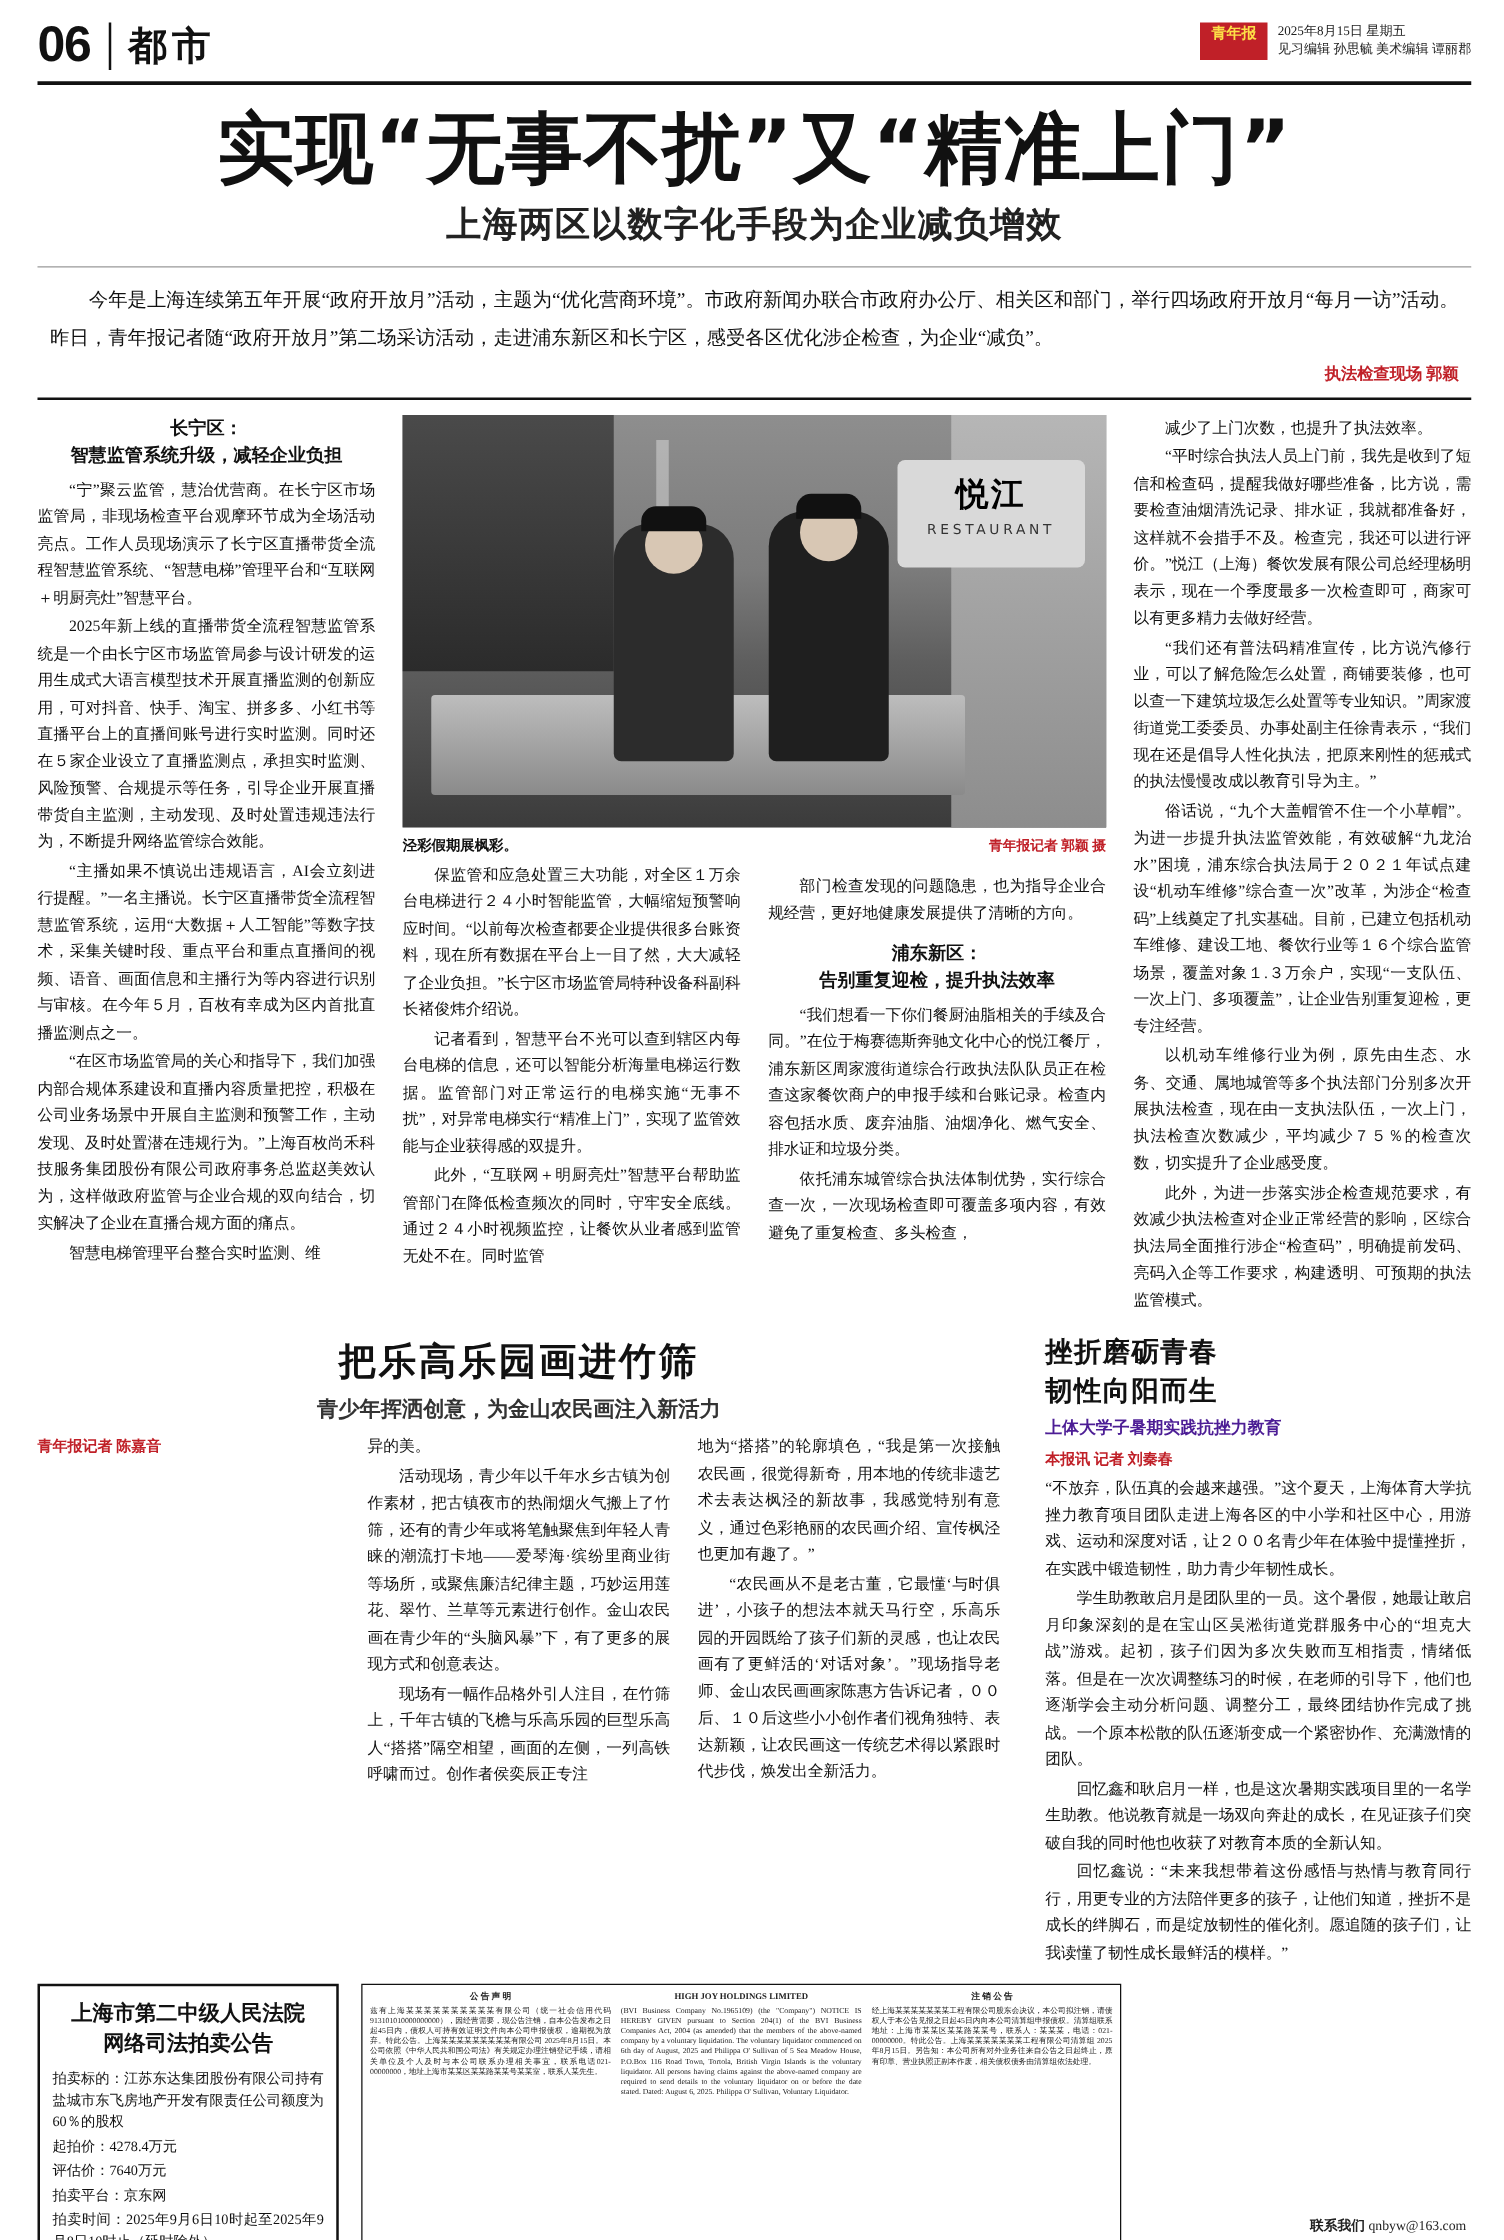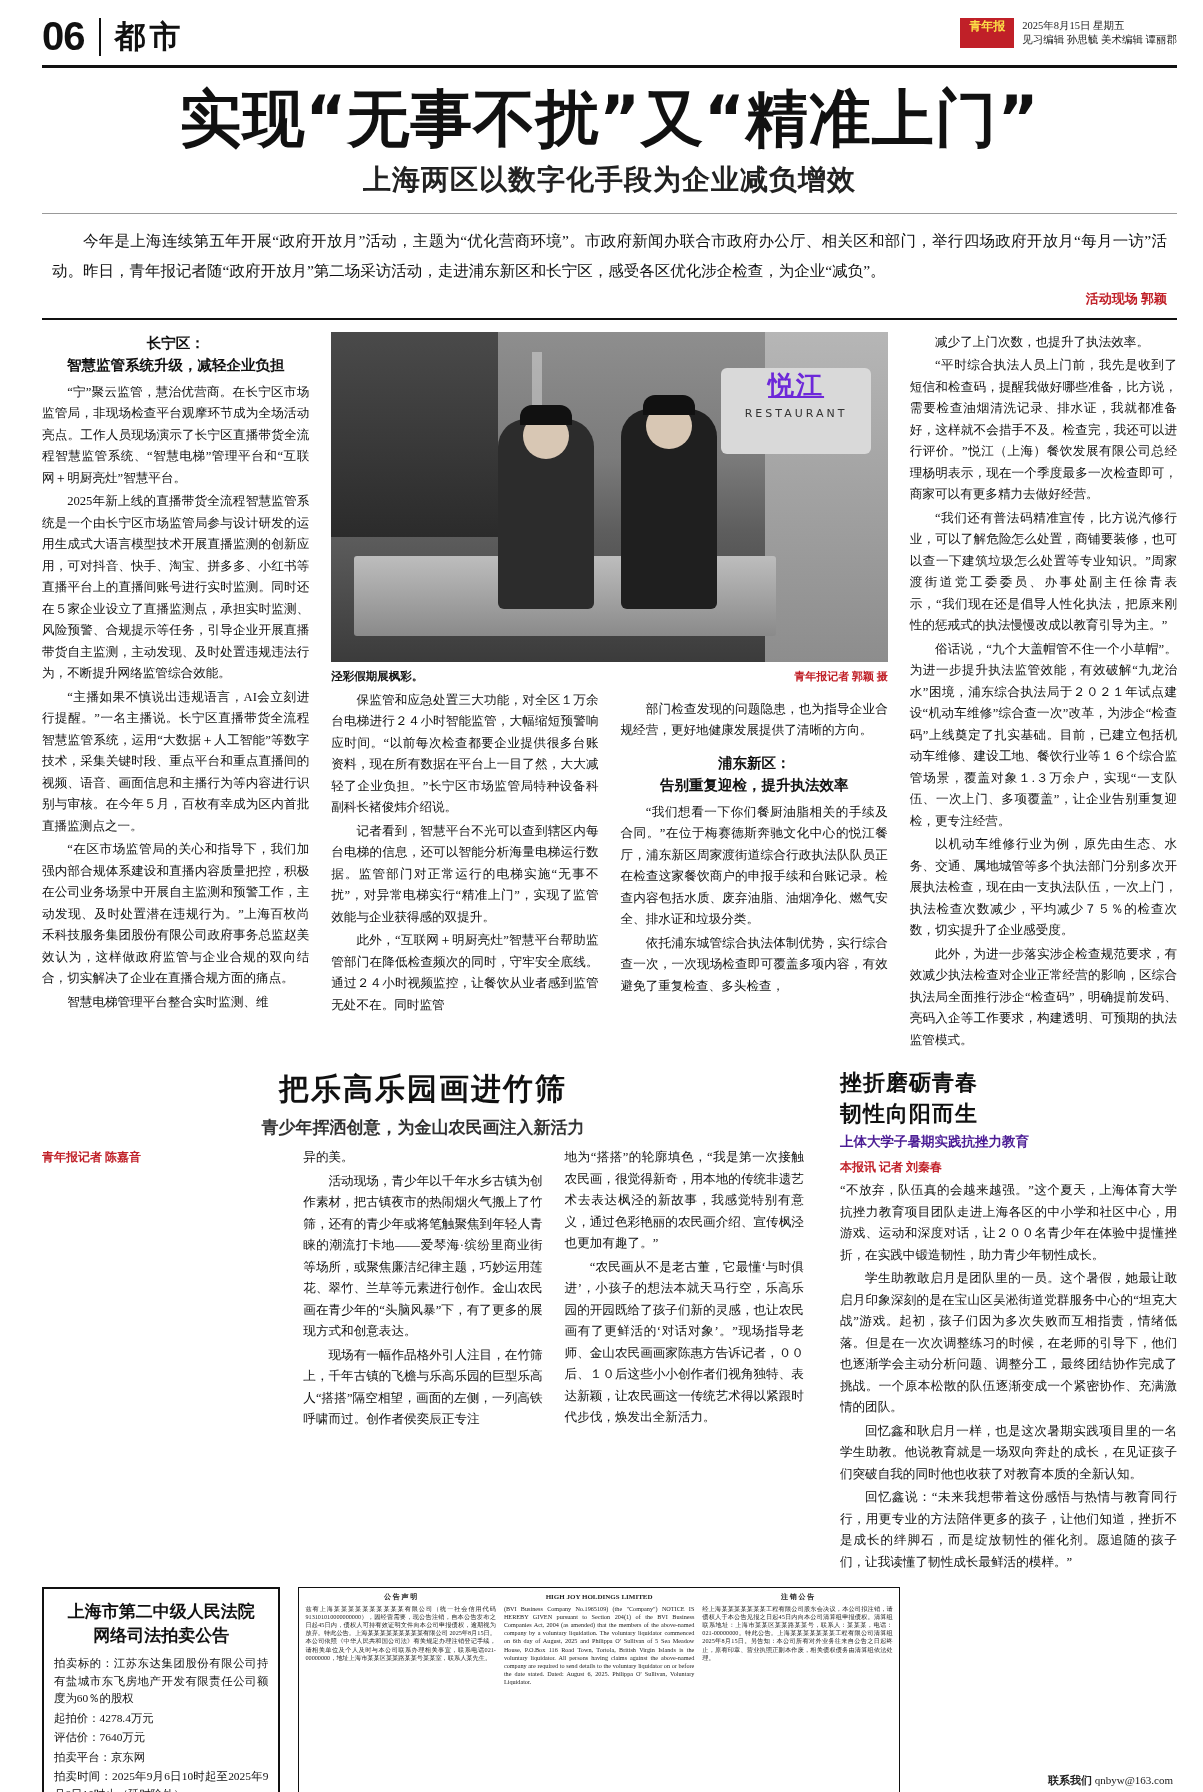--- a/index.html
+++ b/index.html
@@ -4,21 +4,21 @@
 <style>
   * { box-sizing: border-box; }
   html, body { margin:0; padding:0; }
   body {
     width:1203px; height:1792px;
     background:#ffffff;
     font-family:"Liberation Serif", serif;
     color:#111;
     position:relative;
   }
-  .page { width:1203px; height:1792px; padding:14px 26px 0 42px; position:relative; }
+  .page { width:1203px; height:1792px; padding:14px 26px 0 30px; position:relative; }
 
   
   .masthead { display:flex; align-items:flex-start; justify-content:space-between; border-bottom:3px solid #111; padding-bottom:6px; }
   .mh-left { display:flex; align-items:center; gap:14px; }
   .mh-pageno { font-size:40px; font-weight:bold; letter-spacing:-1px; font-family:"Liberation Sans", sans-serif; }
   .mh-sep { width:2px; height:38px; background:#111; }
   .mh-section { font-size:31px; font-weight:bold; font-family:"DejaVu Sans", sans-serif; letter-spacing:4px; }
   .mh-right { display:flex; align-items:center; gap:8px; padding-top:4px; }
   .mh-logo { width:54px; height:30px; background:#c02028; color:#fde047; font-size:12px; line-height:14px; font-weight:bold; text-align:center; padding:1px 2px; font-family:"DejaVu Sans", sans-serif; letter-spacing:0; }
   .mh-meta { font-size:10.5px; line-height:14px; color:#222; }
@@ -42,21 +42,21 @@
   .cap { font-size:11.5px; font-weight:bold; margin-top:5px; }
   .cap-credit { font-size:11px; font-weight:bold; color:#c02028; text-align:right; margin-top:2px;}
 
   
   .photo { width:100%; height:330px; background:#6f6f6f; position:relative; overflow:hidden; margin-bottom:2px; }
   .ph-wall { position:absolute; inset:0; background:
      linear-gradient(180deg,#8e8e8e 0%, #7b7b7b 38%, #5e5e5e 60%, #3b3b3b 100%); }
   .ph-panelL { position:absolute; left:0; top:0; width:30%; height:62%; background:linear-gradient(180deg,#4a4a4a,#2b2b2b); }
   .ph-panelR { position:absolute; right:0; top:0; width:22%; height:100%; background:linear-gradient(180deg,#b6b6b6,#8d8d8d); }
   .ph-sign { position:absolute; right:3%; top:11%; width:150px; height:86px; background:#d9d9d9; border-radius:6px; color:#333; font-family:"DejaVu Sans", sans-serif; text-align:center; }
-  .ph-sign b { display:block; font-size:26px; letter-spacing:2px; color:#6d28d9;text-decoration:underline;}
+  .ph-sign b { display:block; font-size:26px; letter-spacing:2px; margin-top:10px; color:#000000;}
   .ph-sign i { display:block; font-style:normal; font-size:11px; letter-spacing:3px; margin-top:4px; }
   .ph-counter { position:absolute; left:4%; right:20%; bottom:8%; height:80px; background:linear-gradient(180deg,#bdbdbd,#8a8a8a); border-radius:3px; }
   .ph-p1, .ph-p2 { position:absolute; bottom:16%; width:96px; height:190px; background:#2c2c2c; border-radius:28px 28px 6px 6px; }
   .ph-p1 { left:30%; }
   .ph-p2 { left:52%; background:#1f1f1f; height:200px; }
   .ph-head { position:absolute; top:-6px; left:50%; transform:translateX(-50%); width:46px; height:46px; background:#d8c7b4; border-radius:50%; }
   .ph-cap-hat { position:absolute; top:-14px; left:50%; transform:translateX(-50%); width:52px; height:20px; background:#111; border-radius:12px 12px 0 0; }
   .ph-light { position:absolute; left:36%; top:6%; width:10px; height:64px; background:rgba(255,255,255,.35); }
 
   
@@ -100,21 +100,21 @@
         <div>见习编辑 孙思毓  美术编辑 谭丽郡</div>
       </div>
     </div>
   </div>
 
   <div class="headline">实现“无事不扰”又“精准上门”</div>
   <div class="subheadline">上海两区以数字化手段为企业减负增效</div>
   <div class="rule-thin"></div>
 
   <div class="lead">今年是上海连续第五年开展“政府开放月”活动，主题为“优化营商环境”。市政府新闻办联合市政府办公厅、相关区和部门，举行四场政府开放月“每月一访”活动。昨日，青年报记者随“政府开放月”第二场采访活动，走进浦东新区和长宁区，感受各区优化涉企检查，为企业“减负”。</div>
-  <div class="lead-byline">活动现场 郭颖</div>
+  <div class="lead-byline">执法检查现场 郭颖</div>
   <div class="rule-thick"></div>
 
   <div class="cols">
 
     <div class="col">
       <div class="subhead">
         <div>长宁区：</div>
         <div>智慧监管系统升级，减轻企业负担</div>
       </div>
       <p class="body">“宁”聚云监管，慧治优营商。在长宁区市场监管局，非现场检查平台观摩环节成为全场活动亮点。工作人员现场演示了长宁区直播带货全流程智慧监管系统、“智慧电梯”管理平台和“互联网＋明厨亮灶”智慧平台。</p>

